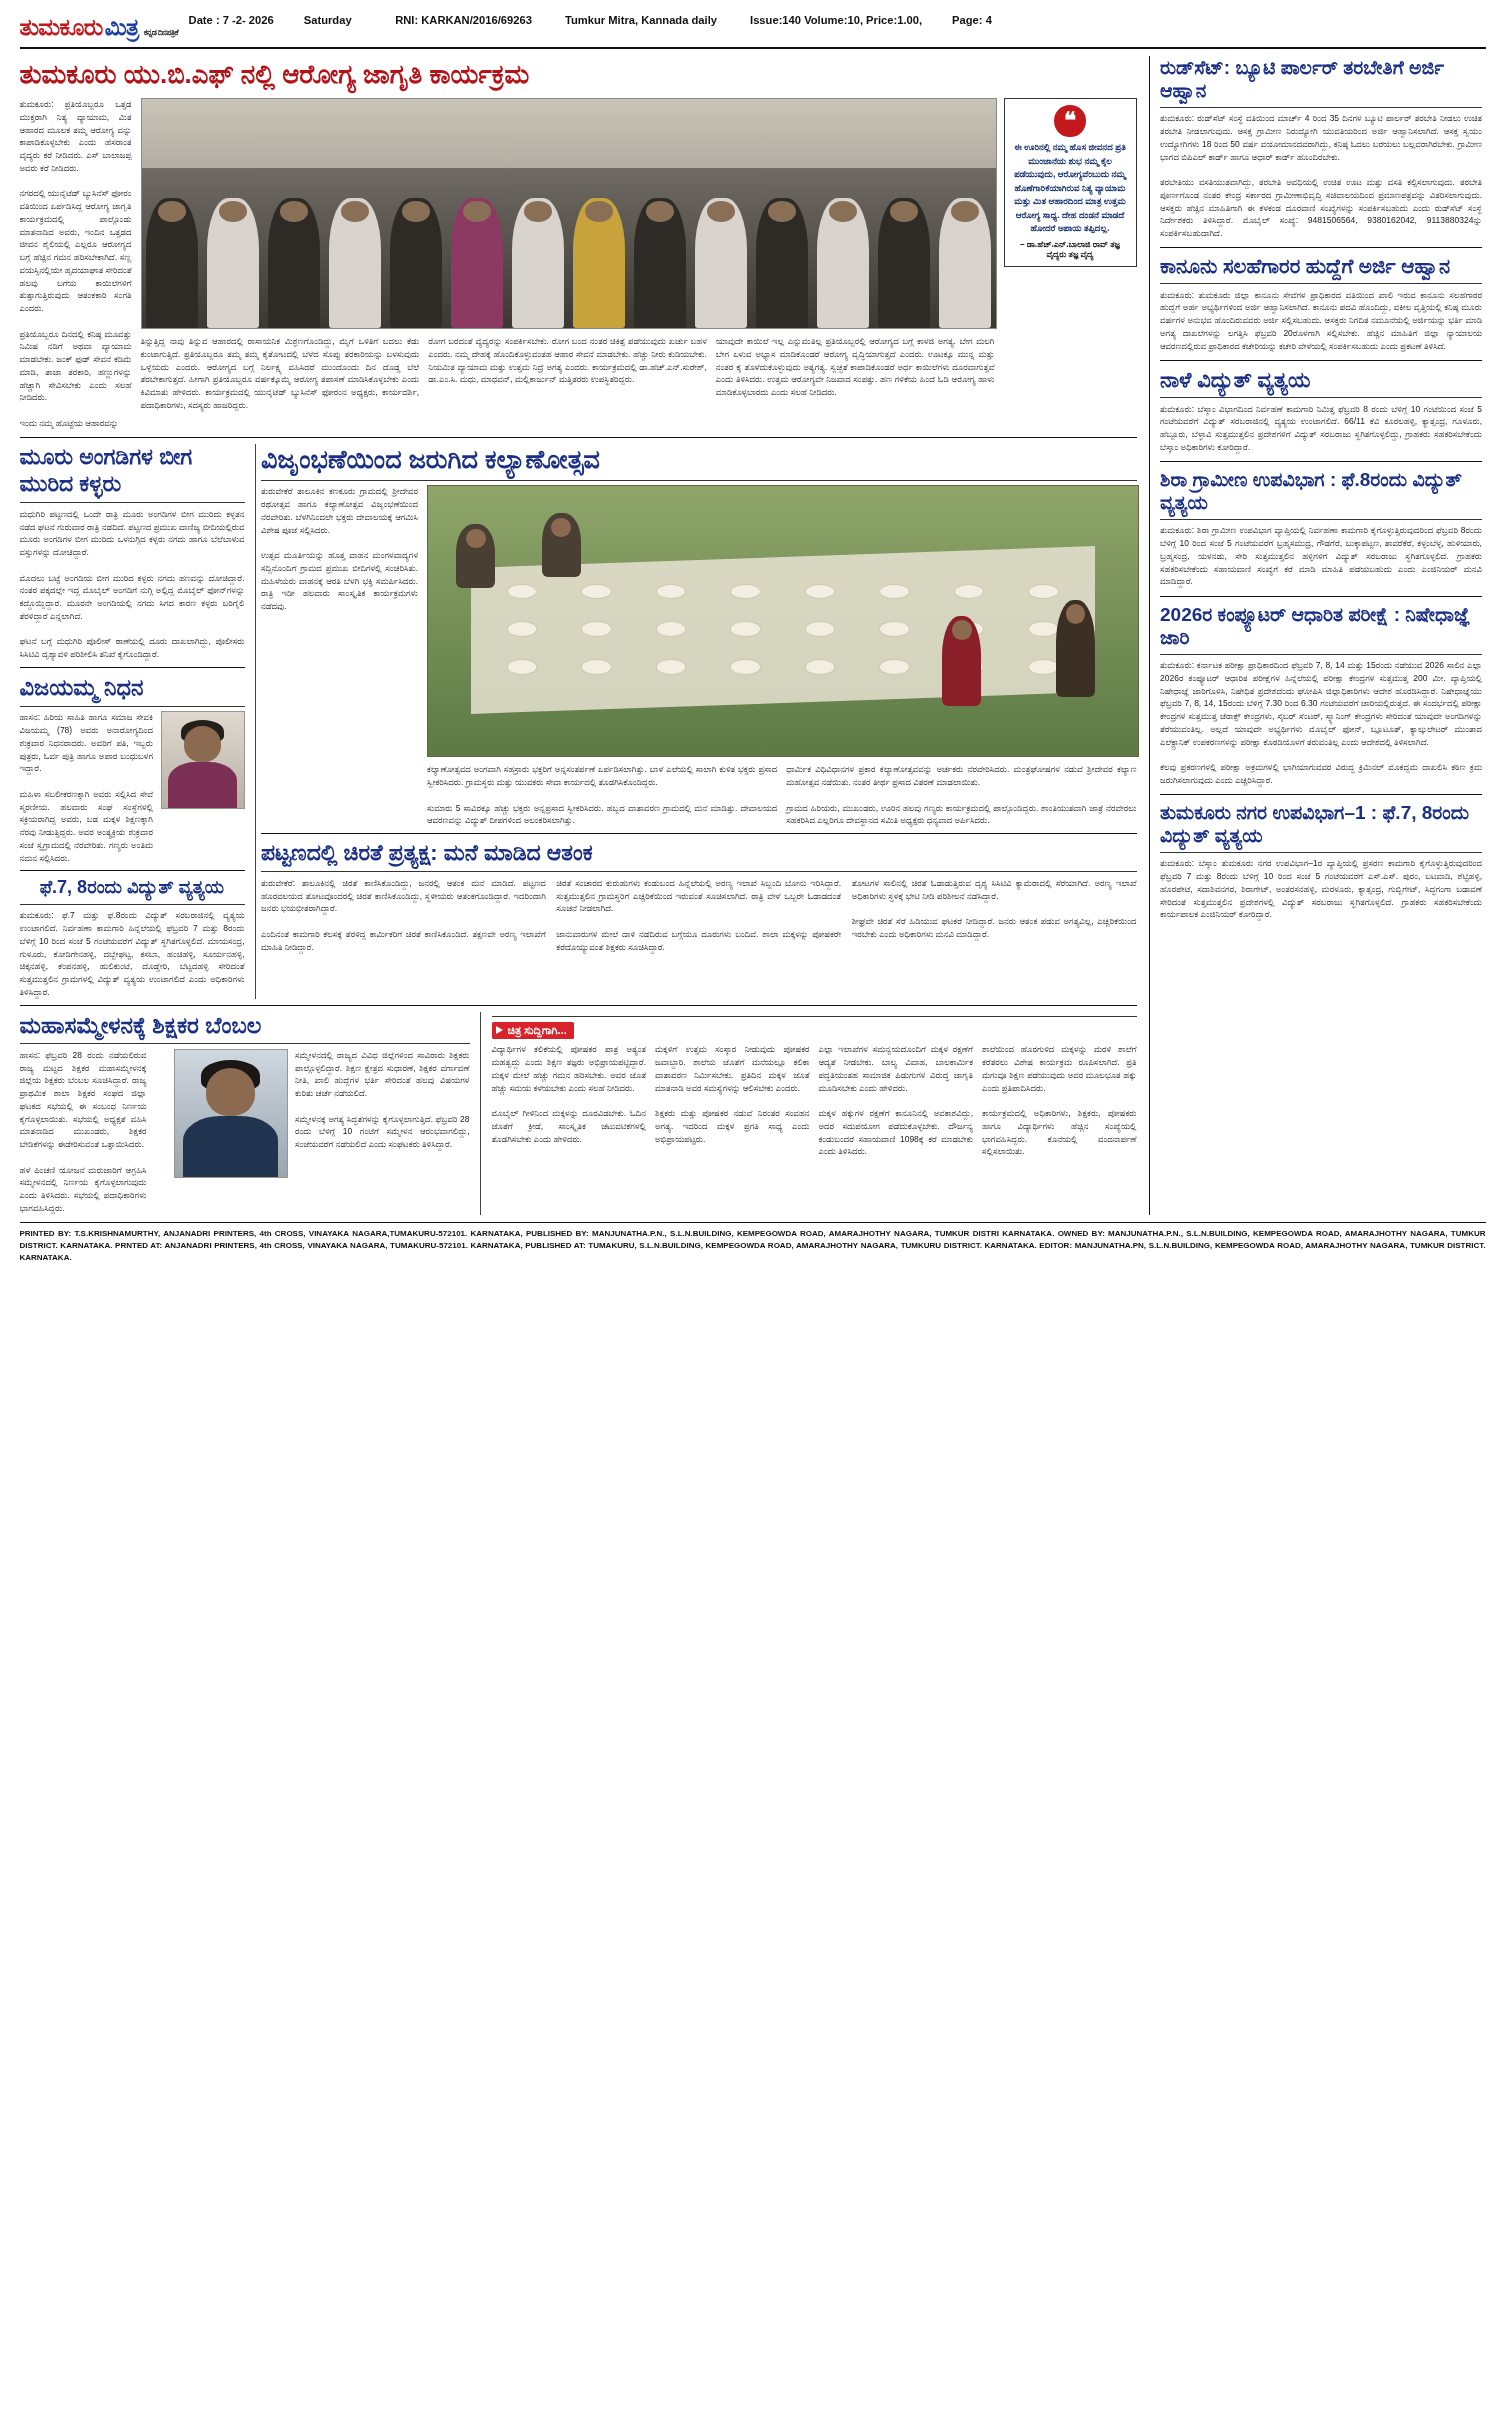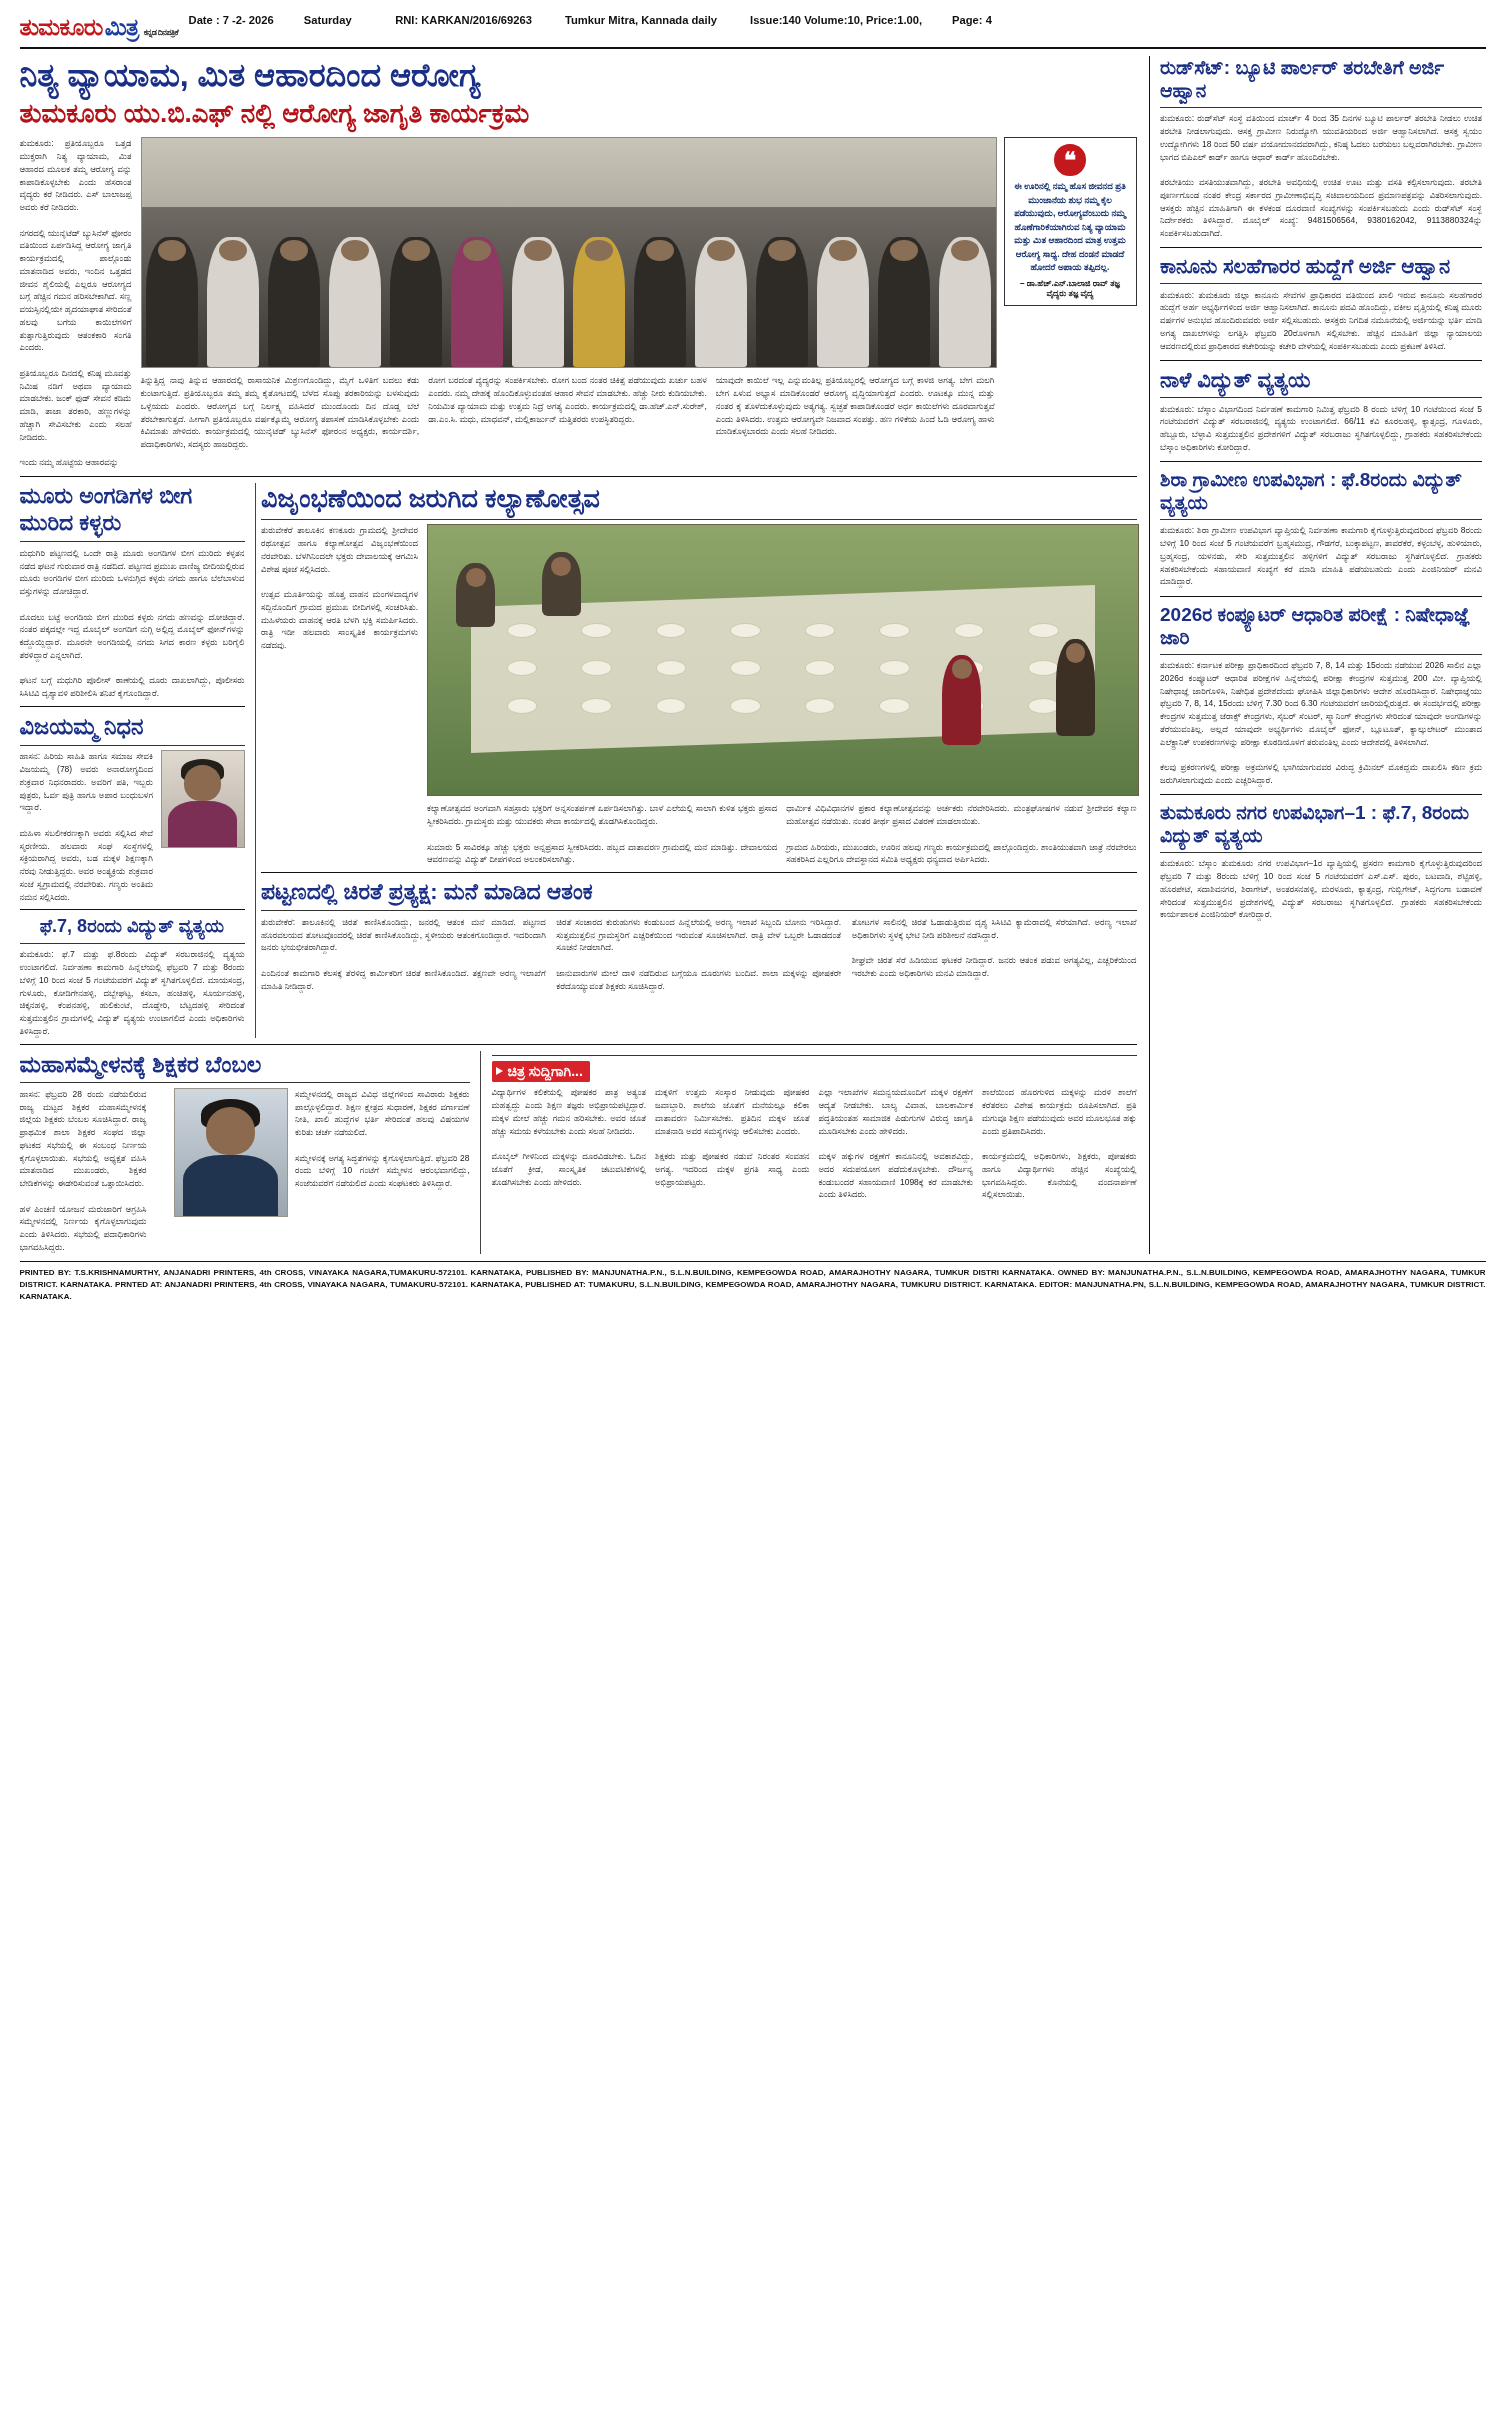--- a/index.html
+++ b/index.html
@@ -105,21 +105,21 @@
     width:31.5px;height:31.5px;border-radius:50%;background:#c3181c;color:#fff;
     font-size:22.5px;font-weight:bold;display:flex;align-items:center;justify-content:center;
     margin:0 auto 4.5px;
   }
   .qtext{font-size:8.7px;line-height:1.55;text-align:center;color:#13306e;font-weight:bold;}
   .qattr{font-size:8.2px;text-align:center;margin-top:4.5px;color:#111;font-weight:bold;}
 
   
   .videotag{
     display:inline-flex;align-items:center;gap:4.5px;background:#d9232a;color:#fff;
-    padding:2.2px 7.5px 2.2px 4.5px;font-size:14px;font-weight:bold;border-radius:1.5px;margin-bottom:4.5px;
+    padding:2.2px 7.5px 2.2px 4.5px;font-size:11px;font-weight:bold;border-radius:1.5px;margin-bottom:4.5px;
   }
   .playtri{width:0;height:0;border-left:7.5px solid #fff;border-top:4.5px solid transparent;border-bottom:4.5px solid transparent;}
   .block{margin-bottom:7.5px;}
 
   .footer{
     border-top:1.5px solid #111;
     margin-top:7.5px;
     padding-top:4.5px;
     font-size:8px;
     line-height:1.5;
@@ -144,21 +144,20 @@
     <div class="mh-name">Tumkur Mitra, Kannada daily</div>
     <div class="mh-issue">Issue:140 Volume:10, Price:1.00,</div>
     <div class="mh-page">Page: 4</div>
   </div>
 
   <div style="display:flex;gap:12px;margin-top:7.5px;">
 
     <div style="width:1117px;">
 
       <div class="block">
-        <div class="hl hl-blue" style="font-size:32px;">ನಿತ್ಯ ವ್ಯಾಯಾಮ, ಮಿತ ಆಹಾರದಿಂದ ಆರೋಗ್ಯ</div>
         <div class="hl hl-red" style="font-size:26px;margin-top:3px;">ತುಮಕೂರು ಯು.ಬಿ.ಎಫ್ ನಲ್ಲಿ ಆರೋಗ್ಯ ಜಾಗೃತಿ ಕಾರ್ಯಕ್ರಮ</div>
 
         <div style="display:flex;gap:9px;margin-top:7.5px;">
 
           <div style="width:112px;">
             <div class="body-col" style="white-space:pre-line;">ತುಮಕೂರು: ಪ್ರತಿಯೊಬ್ಬರೂ ಒತ್ತಡ ಮುಕ್ತರಾಗಿ ನಿತ್ಯ ವ್ಯಾಯಾಮ, ಮಿತ ಆಹಾರದ ಮೂಲಕ ತಮ್ಮ ಆರೋಗ್ಯ ವನ್ನು ಕಾಪಾಡಿಕೊಳ್ಳಬೇಕು ಎಂದು ಹೆಸರಾಂತ ವೈದ್ಯರು ಕರೆ ನೀಡಿದರು. ಎಸ್ ಬಾಲಾಜಪ್ಪ ಅವರು ಕರೆ ನೀಡಿದರು.
 
 ನಗರದಲ್ಲಿ ಯುನೈಟೆಡ್ ಬ್ಯುಸಿನೆಸ್ ಫೋರಂ ವತಿಯಿಂದ ಏರ್ಪಡಿಸಿದ್ದ ಆರೋಗ್ಯ ಜಾಗೃತಿ ಕಾರ್ಯಕ್ರಮದಲ್ಲಿ ಪಾಲ್ಗೊಂಡು ಮಾತನಾಡಿದ ಅವರು, ಇಂದಿನ ಒತ್ತಡದ ಜೀವನ ಶೈಲಿಯಲ್ಲಿ ಎಲ್ಲರೂ ಆರೋಗ್ಯದ ಬಗ್ಗೆ ಹೆಚ್ಚಿನ ಗಮನ ಹರಿಸಬೇಕಾಗಿದೆ. ಸಣ್ಣ ವಯಸ್ಸಿನಲ್ಲಿಯೇ ಹೃದಯಾಘಾತ ಸೇರಿದಂತೆ ಹಲವು ಬಗೆಯ ಕಾಯಿಲೆಗಳಿಗೆ ತುತ್ತಾಗುತ್ತಿರುವುದು ಆತಂಕಕಾರಿ ಸಂಗತಿ ಎಂದರು.
 
 ಪ್ರತಿಯೊಬ್ಬರೂ ದಿನದಲ್ಲಿ ಕನಿಷ್ಠ ಮೂವತ್ತು ನಿಮಿಷ ನಡಿಗೆ ಅಥವಾ ವ್ಯಾಯಾಮ ಮಾಡಬೇಕು. ಜಂಕ್ ಫುಡ್ ಸೇವನೆ ಕಡಿಮೆ ಮಾಡಿ, ತಾಜಾ ತರಕಾರಿ, ಹಣ್ಣುಗಳನ್ನು ಹೆಚ್ಚಾಗಿ ಸೇವಿಸಬೇಕು ಎಂದು ಸಲಹೆ ನೀಡಿದರು.

